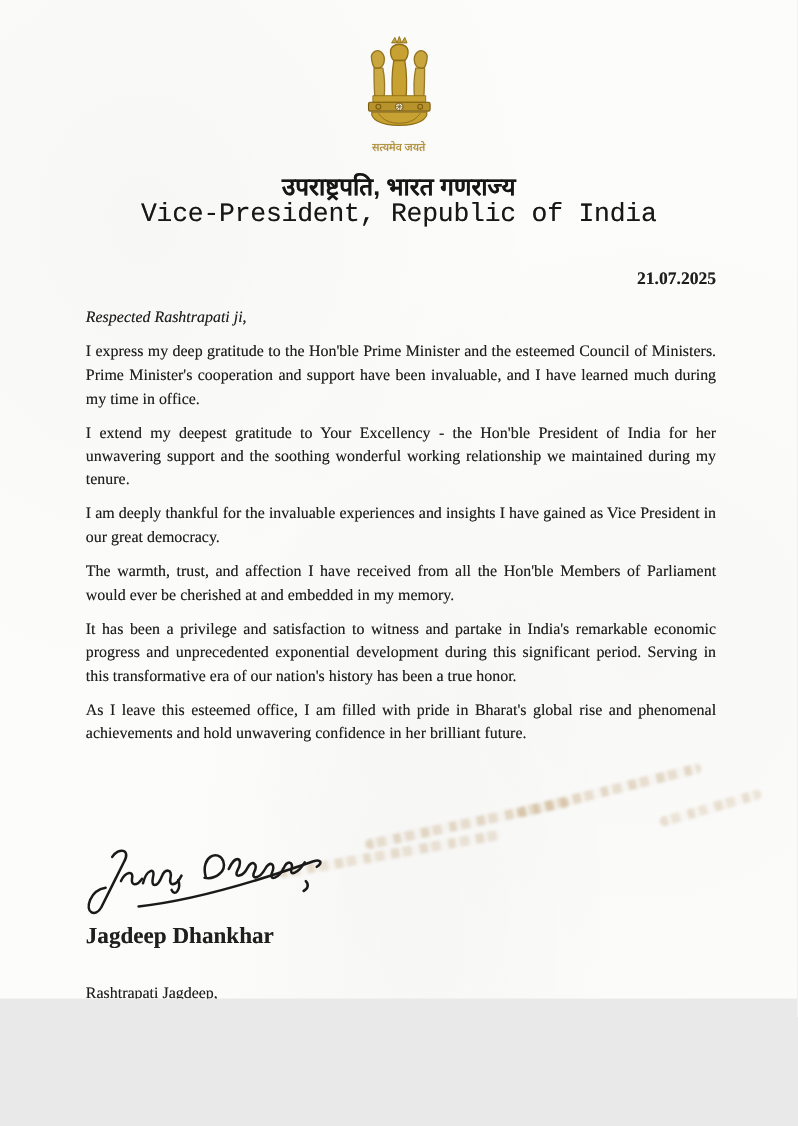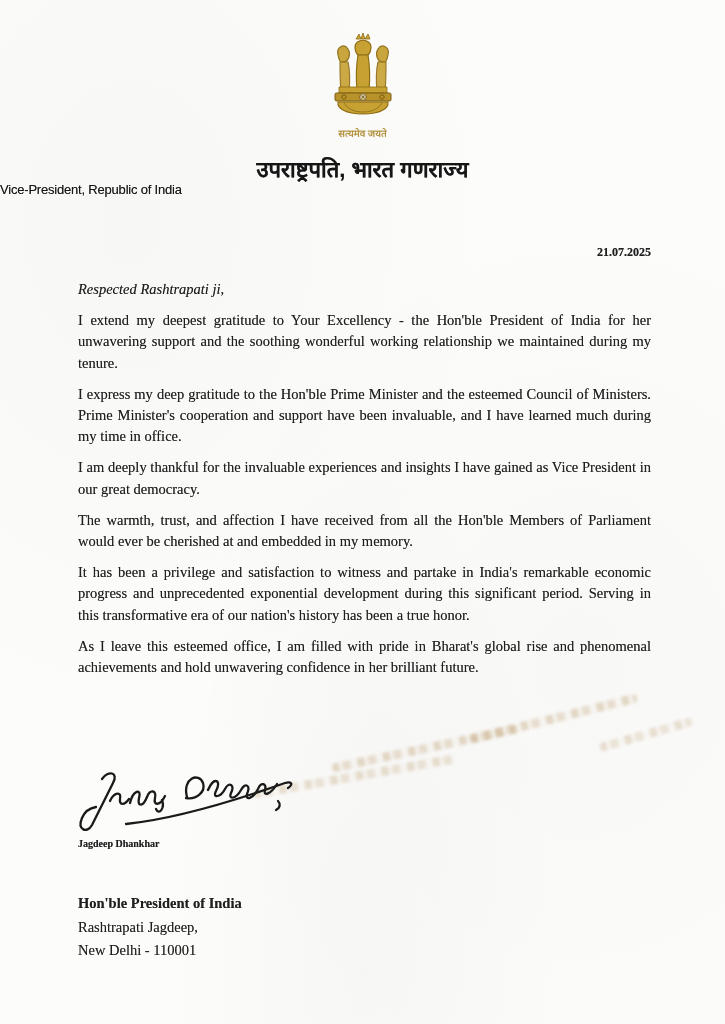--- a/index.html
+++ b/index.html
@@ -1,18 +1,18 @@
 <!DOCTYPE html>
 <html><head>
 <meta charset="utf-8">
 <style>
   html,body{margin:0;padding:0;background:#e9e9e9;}
   .page{
     position:relative;
-    width:725px;height:1024px;
+    width:725px;height:908px;
     margin:0 auto;
     background:
       radial-gradient(ellipse at 18% 22%, rgba(0,0,0,0.018), transparent 45%),
       radial-gradient(ellipse at 80% 65%, rgba(60,50,30,0.02), transparent 50%),
       radial-gradient(ellipse at 50% 95%, rgba(0,0,0,0.02), transparent 40%),
       #fcfcfb;
     overflow:hidden;
     font-family:"Liberation Serif", serif;
     color:#1f1f1f;
   }
@@ -27,28 +27,28 @@
     text-shadow:0 0 1px rgba(169,135,42,.6);
   }
   .title-hindi{
     position:absolute;left:0;right:0;top:153px;
     text-align:center;font-size:22px;font-weight:bold;color:#161616;
     font-family:"Liberation Sans", sans-serif;
     text-shadow:0 0 .5px rgba(0,0,0,.55);
   }
   .title-en{
     position:absolute;left:0;right:0;top:182px;
-    font-size:13px;letter-spacing:-0.2px;color:#171717;
-    font-family:Liberation Sans, sans-serif;
+    text-align:center;font-size:24px;letter-spacing:-0.2px;color:#171717;
+    font-family:Liberation Mono, monospace;
     text-shadow:0 0 .5px rgba(0,0,0,.5);
   }
   
   .date{
     position:absolute;top:245px;right:74px;
-    font-size:12px;font-weight:bold;
+    font-size:16px;font-weight:bold;
     text-shadow:0 0 .5px rgba(0,0,0,.5);
     text-align:right;
   }
   .body{
     position:absolute;left:78px;top:279px;width:573px;
     font-size:14.5px;line-height:21.4px;
     text-shadow:0 0 .6px rgba(25,25,25,.55);
   }
   .body p{margin:0 0 9.5px 0;text-align:justify;}
   .body p.salutation, .body p.closing{text-align:left;font-style:italic;}
@@ -61,21 +61,21 @@
     filter:blur(1.6px);
   }
   .smudge.s1{left:468px;top:714px;width:172px;transform:rotate(-14deg);}
   .smudge.s2{left:330px;top:744px;width:190px;transform:rotate(-12deg);}
   .smudge.s3{left:252px;top:772px;width:205px;transform:rotate(-10deg);opacity:.85;}
   .smudge.s4{left:598px;top:730px;width:96px;transform:rotate(-16deg);opacity:.8;}
   
   .signature{position:absolute;left:74px;top:763px;width:238px;height:74px;}
   .signer{
     position:absolute;left:78px;top:838px;
-    font-size:10px;font-weight:bold;
+    font-size:21px;font-weight:bold;
     text-shadow:0 0 .5px rgba(0,0,0,.5);
   }
   .recipient{
     position:absolute;left:78px;top:892px;
     font-size:14.5px;line-height:23.5px;
     text-shadow:0 0 .5px rgba(0,0,0,.45);
   }
   .recipient .name{font-weight:bold;}
 </style>
 </head>
@@ -119,22 +119,22 @@
   <div class="motto">सत्यमेव जयते</div>
 
   <div class="title-hindi">उपराष्ट्रपति, भारत गणराज्य</div>
 
   <div class="title-en">Vice-President, Republic of India</div>
 
   <div class="date">21.07.2025</div>
 
   <div class="body">
     <p class="salutation">Respected Rashtrapati ji,</p>
+    <p>I express my deep gratitude to the Hon'ble Prime Minister and the esteemed Council of Ministers. Prime Minister's cooperation and support have been invaluable, and I have learned much during my time in office.</p>
     <p>I extend my deepest gratitude to Your Excellency - the Hon'ble President of India for her unwavering support and the soothing wonderful working relationship we maintained during my tenure.</p>
-    <p>I express my deep gratitude to the Hon'ble Prime Minister and the esteemed Council of Ministers. Prime Minister's cooperation and support have been invaluable, and I have learned much during my time in office.</p>
     <p>I am deeply thankful for the invaluable experiences and insights I have gained as Vice President in our great democracy.</p>
     <p>The warmth, trust, and affection I have received from all the Hon'ble Members of Parliament would ever be cherished at and embedded in my memory.</p>
     <p>It has been a privilege and satisfaction to witness and partake in India's remarkable economic progress and unprecedented exponential development during this significant period. Serving in this transformative era of our nation's history has been a true honor.</p>
     <p>As I leave this esteemed office, I am filled with pride in Bharat's global rise and phenomenal achievements and hold unwavering confidence in her brilliant future.</p>
   </div>
 
   <div class="smudge s1"></div>
   <div class="smudge s2"></div>
   <div class="smudge s3"></div>
   <div class="smudge s4"></div>
@@ -152,18 +152,17 @@
 
       <path d="M52,61 C100,56 160,38 211,20 C217,18 220,21 214,25"></path>
 
       <path d="M204,38 C207,41 206,45 202,47"></path>
     </g>
   </svg>
 
   <div class="signer">Jagdeep Dhankhar</div>
 
   <div class="recipient">
-    <div class="name">Hon'ble President of India</div>
     <div>Rashtrapati Jagdeep,</div>
     <div>New Delhi - 110001</div>
   </div>
 
 </div>
 
 </body></html>

